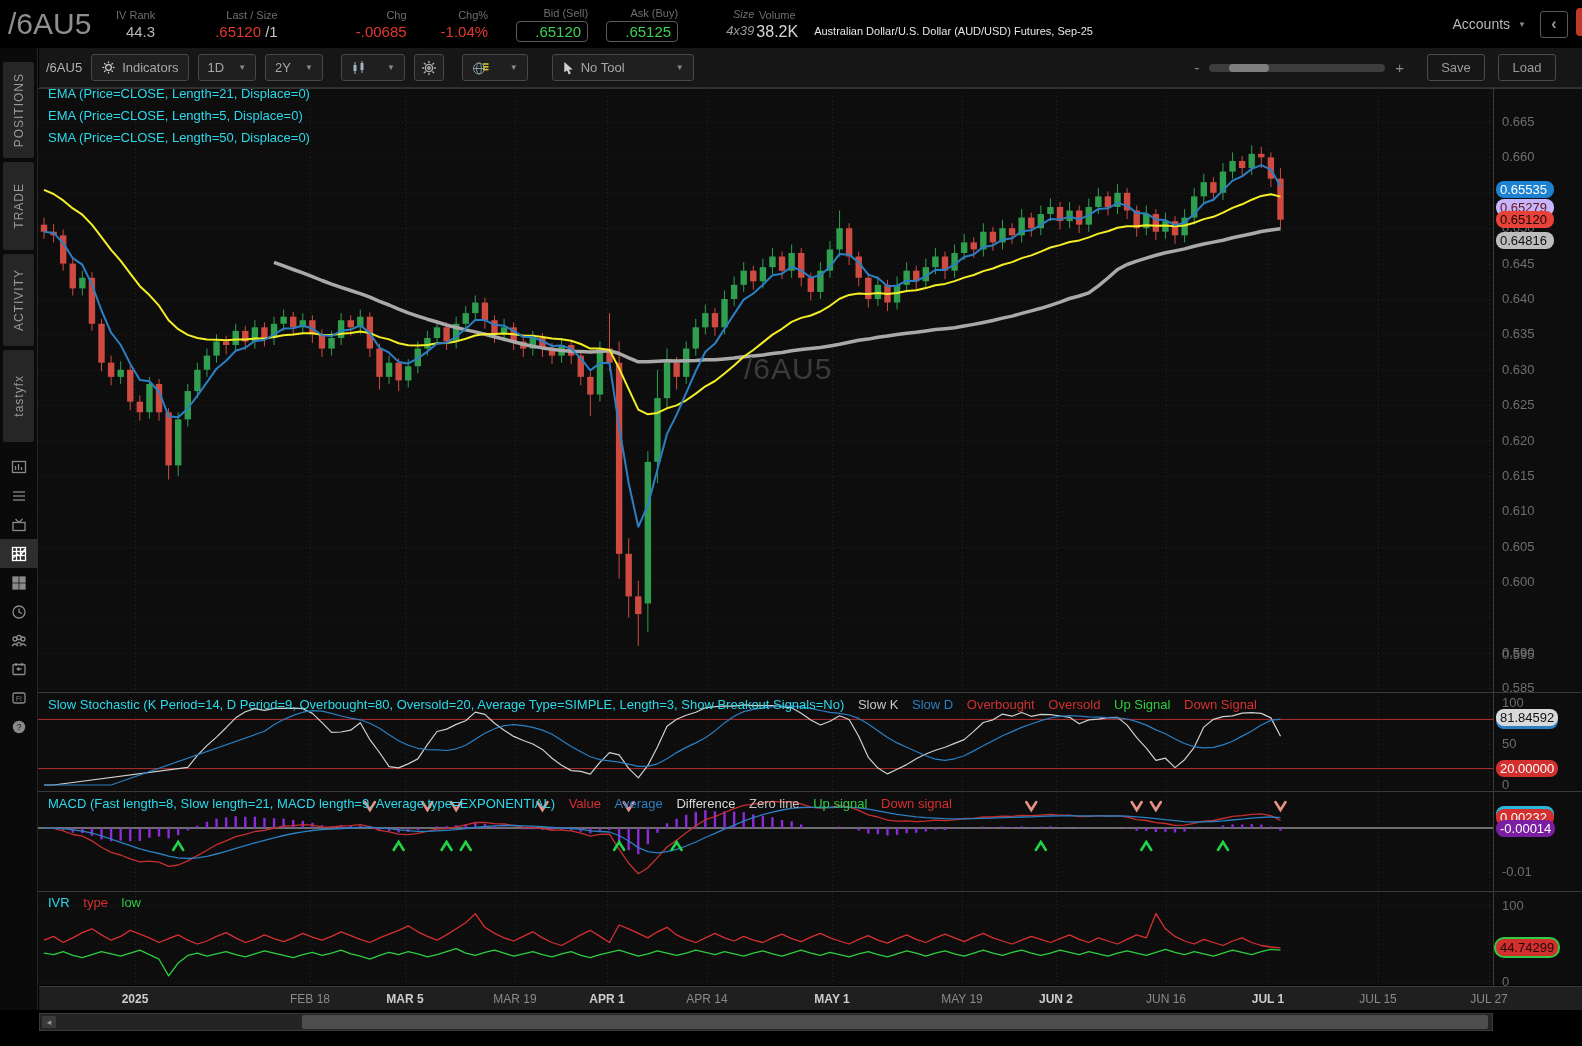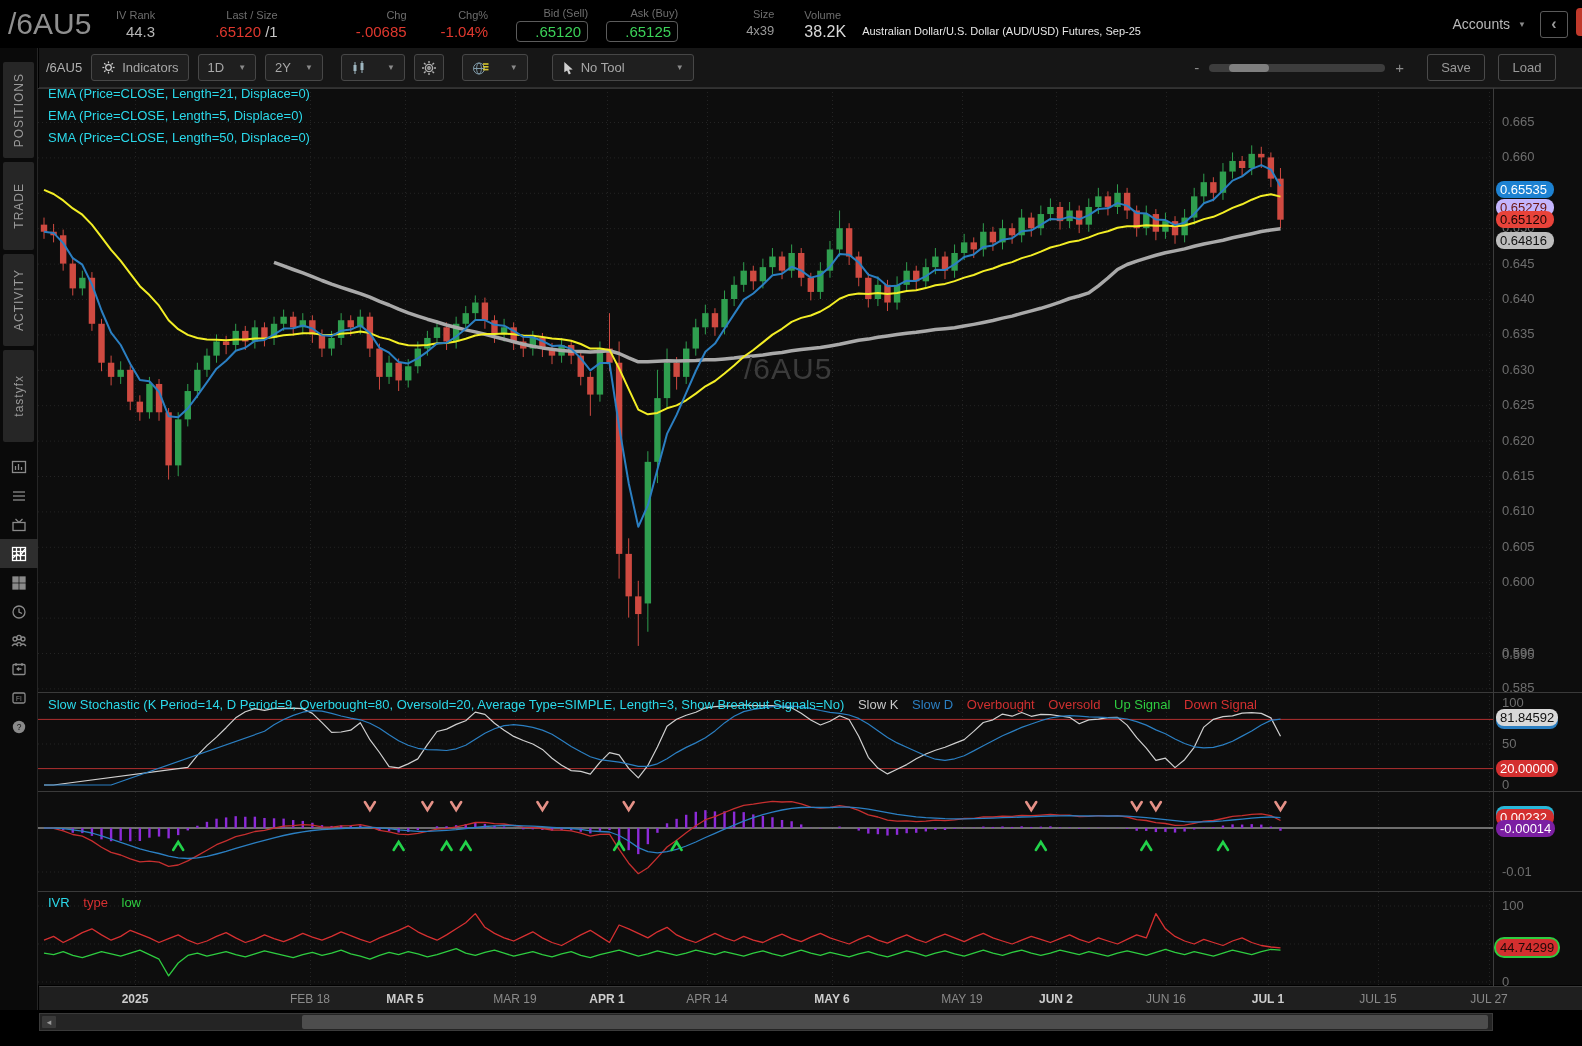--- a/index.html
+++ b/index.html
@@ -96,25 +96,25 @@
       <span class="hval red-t">-1.04%</span>
     </div>
     <div class="hcol" style="margin-left:28px;">
       <span class="hlabel">Bid (Sell)</span>
       <span class="hval boxed green-t">.65120</span>
     </div>
     <div class="hcol" style="margin-left:18px;">
       <span class="hlabel">Ask (Buy)</span>
       <span class="hval boxed green-t">.65125</span>
     </div>
-    <div class="hcol" style="margin-left:68px;">
+    <div class="hcol" style="margin-left:48px;font-style:italic;">
       <span class="hlabel">Size</span>
       <span class="hval" style="color:#9a9a9a;font-size:13px;line-height:20px;">4x39</span>
     </div>
-    <div class="hcol" style="margin-left:30px;align-items:flex-start;">
+    <div class="hcol" style="margin-left:2px;align-items:center;">
       <span class="hlabel">Volume</span>
       <span class="hval" style="color:#d8d8d8;font-size:16px;">38.2K</span>
     </div>
     <div class="hdesc">Australian Dollar/U.S. Dollar (AUD/USD) Futures, Sep-25</div>
     <div class="accounts">
       <span>Accounts</span>
       <span class="dd">▼</span>
     </div>
     <div class="collapse-btn">
         <span>‹</span>
@@ -798,20 +798,29 @@
 
   <div class="study-row" style="top:697px;">
     <span class="study-title">Slow Stochastic (K Period=14, D Period=9, Overbought=80, Oversold=20, Average Type=SIMPLE, Length=3, Show Breakout Signals=No)</span>
     <span class="legend" style="color: rgb(200, 200, 200);">Slow K</span>
     <span class="legend" style="color: rgb(43, 127, 194);">Slow D</span>
     <span class="legend" style="color: rgb(207, 48, 48);">Overbought</span>
     <span class="legend" style="color: rgb(207, 48, 48);">Oversold</span>
     <span class="legend" style="color: rgb(46, 204, 64);">Up Signal</span>
     <span class="legend" style="color: rgb(214, 48, 49);">Down Signal</span>
   </div>
+  <div class="study-row" style="top:796px;">
+    <span class="study-title">MACD (Fast length=8, Slow length=21, MACD length=9, Average type=EXPONENTIAL)</span>
+    <span class="legend" style="color: rgb(214, 48, 49);">Value</span>
+    <span class="legend" style="color: rgb(43, 127, 194);">Average</span>
+    <span class="legend" style="color: rgb(216, 216, 216);">Difference</span>
+    <span class="legend" style="color: rgb(192, 192, 192);">Zero line</span>
+    <span class="legend" style="color: rgb(46, 204, 64);">Up signal</span>
+    <span class="legend" style="color: rgb(214, 48, 49);">Down signal</span>
+  </div>
   <div class="study-row" style="top:895px;">
     <span class="study-title">IVR</span>
     <span class="legend" style="color: rgb(214, 48, 49);">type</span>
     <span class="legend" style="color: rgb(46, 204, 64);">low</span>
   </div>
 
   <div class="time-strip"></div>
 
   <div class="scrollbar">
     <div class="sb-arrow">◂</div>
@@ -849,20 +858,20 @@
     <div class="axis-bubble" style="top: 759.6px; background: rgb(211, 47, 47); color: rgb(255, 255, 255);">20.00000</div>
     <div class="axis-bubble" style="top: 808.792px; background: rgb(211, 47, 47); color: rgb(255, 255, 255); box-shadow: rgb(41, 182, 216) 0px -3px 0px 0px;">0.00232</div>
     <div class="axis-bubble" style="top: 819.616px; background: rgb(123, 31, 162); color: rgb(255, 255, 255);">-0.00014</div>
     <div class="axis-bubble" style="top: 938.995px; background: rgb(211, 47, 47); color: rgb(32, 10, 8); box-shadow: rgb(46, 204, 64) 0px 0px 0px 2px;">44.74299</div>
     <div class="time-label major" style="left: 135px;">2025</div>
     <div class="time-label" style="left: 310px;">FEB 18</div>
     <div class="time-label major" style="left: 405px;">MAR 5</div>
     <div class="time-label" style="left: 515px;">MAR 19</div>
     <div class="time-label major" style="left: 607px;">APR 1</div>
     <div class="time-label" style="left: 707px;">APR 14</div>
-    <div class="time-label major" style="left: 832px;">MAY 6</div>
+    <div class="time-label major" style="left: 832px;">MAY 1</div>
     <div class="time-label" style="left: 962px;">MAY 19</div>
     <div class="time-label major" style="left: 1056px;">JUN 2</div>
     <div class="time-label" style="left: 1166px;">JUN 16</div>
     <div class="time-label major" style="left: 1268px;">JUL 1</div>
     <div class="time-label" style="left: 1378px;">JUL 15</div>
     <div class="time-label" style="left: 1489px;">JUL 27</div>
   </div>
 
 </body></html>

